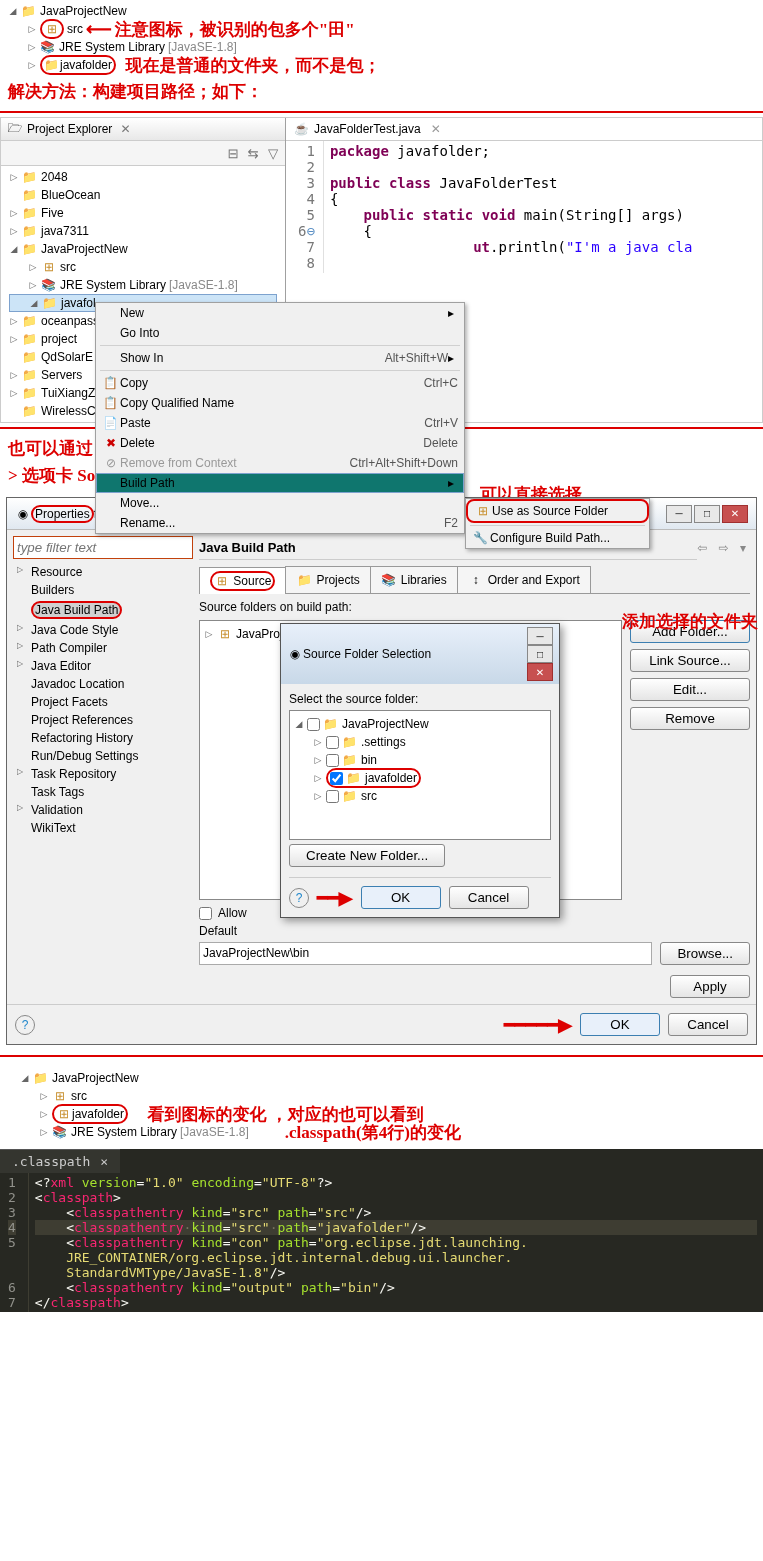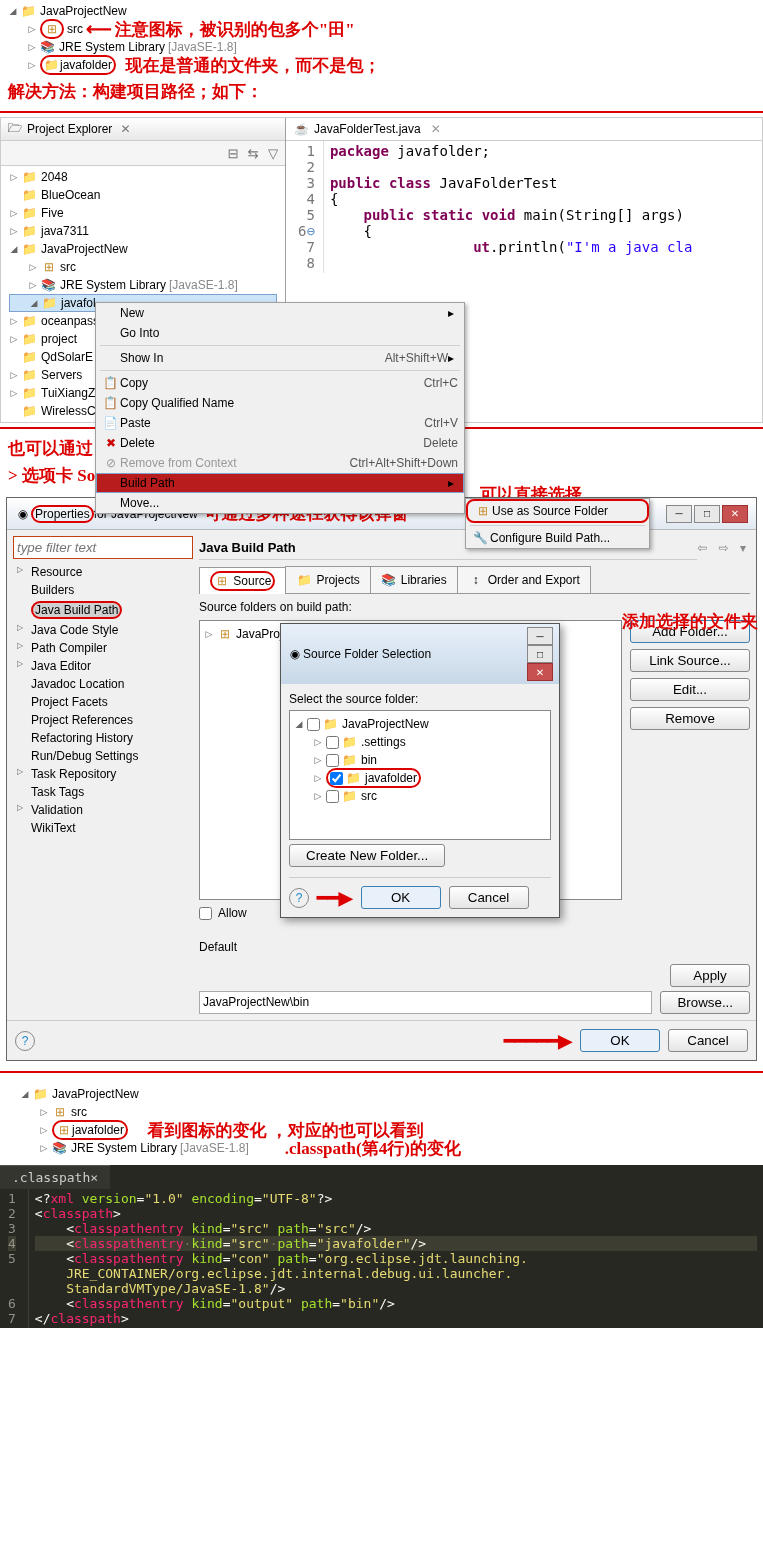--- a/index.html
+++ b/index.html
@@ -28,21 +28,21 @@
 .editor-tab { background: #fff; border-bottom: 1px solid #ccc; padding: 3px 8px; display: flex; align-items: center; gap: 4px; }
 .editor-tab .close-x { margin-left: 6px; color: #999; }
 .code-area { display: flex; font-family: Consolas, monospace; font-size: 14px; }
 .gutter { background: #fff; border-right: 1px solid #e0e0e0; text-align: right; padding: 2px 8px 2px 12px; color: #787878; }
 .code-text { padding: 2px 6px; white-space: pre; }
 .kw { color: #7f0055; font-weight: bold; }
 .str { color: #2a00ff; }
 
 .ctx-menu { position: absolute; left: 95px; top: 185px; width: 370px; background: #f0f0f0; border: 1px solid #a0a0a0; box-shadow: 2px 2px 4px rgba(0,0,0,0.3); z-index: 10; }
 .ctx-item { display: flex; align-items: center; padding: 3px 6px; font-size: 12px; }
-.ctx-item.sel { background: #b91c1c; border: 1px solid #7da2ce; padding: 2px 5px; }
+.ctx-item.sel { background: #0f766e; border: 1px solid #7da2ce; padding: 2px 5px; }
 .ctx-icon { width: 18px; display: inline-flex; justify-content: center; }
 .ctx-label { flex: 1; }
 .ctx-key { color: #555; }
 .ctx-sep { height: 1px; background: #d0d0d0; margin: 2px 4px; }
 .ctx-arrow { width: 10px; }
 
 .sub-menu { position: absolute; left: 465px; top: 381px; width: 185px; background: #f0f0f0; border: 1px solid #a0a0a0; box-shadow: 2px 2px 4px rgba(0,0,0,0.3); z-index: 11; }
 
 .dialog { border: 1px solid #666; background: #f0f0f0; margin: 6px; position: relative; }
 .titlebar { background: linear-gradient(#fff, #e0e8f0); padding: 4px 8px; display: flex; align-items: center; border-bottom: 1px solid #bbb; }
@@ -67,21 +67,21 @@
 
 .inner-dialog { position: absolute; left: 273px; top: 125px; width: 280px; background: #f0f0f0; border: 1px solid #555; box-shadow: 3px 3px 8px rgba(0,0,0,0.4); z-index: 20; }
 .inner-titlebar { background: linear-gradient(#e8f0fa, #c8d8e8); padding: 3px 6px; display: flex; align-items: center; font-size: 12px; }
 .inner-body { padding: 8px; }
 .folder-tree { border: 1px solid #888; background: #fff; padding: 4px; height: 130px; overflow: auto; margin: 4px 0; }
 .chk { width: 13px; height: 13px; }
 
 .output-field { border: 1px solid #aaa; padding: 3px; background: #fff; flex: 1; }
 
 .xml-editor { background: #272822; color: #f8f8f2; font-family: Consolas, monospace; font-size: 13px; }
-.xml-tab { background: #34352f; padding: 4px 12px; display: inline-flex; align-items: center; color: #ccc; border-top: 1px solid #555; }
+.xml-tab { background: #34352f; padding: 4px 12px; display: inline-flex; align-items: center; gap: 10px; color: #ccc; border-top: 1px solid #555; }
 .xml-lines { display: flex; }
 .xml-gutter { background: #272822; color: #90908a; padding: 2px 12px 2px 8px; text-align: right; border-right: 1px solid #3e3d32; }
 .xml-gutter .hl { background: #3e3d32; }
 .xml-code { padding: 2px 6px; white-space: pre; flex: 1; }
 .xml-code .hl-line { background: #3e3d32; display: block; }
 .xtag { color: #f92672; }
 .xattr { color: #a6e22e; }
 .xstr { color: #e6db74; }
 .xpunc { color: #f8f8f2; }
 .xdot { color: #75715e; }
@@ -271,20 +271,25 @@
         <span class="ctx-key">Ctrl+Alt+Shift+Down</span>
       </div>
   <div class="ctx-item sel">
         <span class="ctx-icon"></span>
         <span class="ctx-label">Build Path</span>
         <span class="ctx-arrow">▸</span>
       </div>
   <div class="ctx-item">
         <span class="ctx-icon"></span>
         <span class="ctx-label">Move...</span>
+      </div>
+  <div class="ctx-item">
+        <span class="ctx-icon"></span>
+        <span class="ctx-label">Rename...</span>
+        <span class="ctx-key">F2</span>
       </div>
 </div>
 
 <div class="sub-menu">
   <div class="ctx-item" style="border:2px solid #d00;border-radius:8px">
         <span class="ctx-icon icon-pkg">⊞</span>
         <span class="ctx-label">Use as Source Folder</span>
       </div>
   <div class="ctx-sep"></div>
   <div class="ctx-item">
@@ -369,27 +374,27 @@
           <button class="btn" style="border:1px solid #3c7fb1">Add Folder...</button>
           <button class="btn">Link Source...</button>
           <button class="btn">Edit...</button>
           <button class="btn">Remove</button>
         </div>
       </div>
       <div style="display:flex;align-items:center;gap:6px;margin-top:6px">
         <input type="checkbox" class="chk" style="">
             <span>Allow</span>
       </div>
-      <div style="margin-top:20px">Default</div>
-      <div style="display:flex;justify-content:flex-end;margin-top:10px">
-        <button class="btn">Apply</button>
-      </div>
+      <div style="margin-top:4px">Default</div>
       <div style="display:flex;gap:8px;margin-top:4px">
         <div class="output-field">JavaProjectNew\bin</div>
         <button class="btn">Browse...</button>
+      </div>
+      <div style="display:flex;justify-content:flex-end;margin-top:10px">
+        <button class="btn">Apply</button>
       </div>
     </div>
   </div>
   <div style="display:flex;padding:8px;border-top:1px solid #ccc;align-items:center">
     <span class="icon" style="border:1px solid #888;border-radius:50%;width:20px;height:20px;color:#28c">?</span>
     <span style="flex:1"></span>
     <span class="red-arrow">━━━━━▶</span>
     <button class="btn primary" style="margin:0 8px">OK</button>
     <button class="btn">Cancel</button>
   </div>

